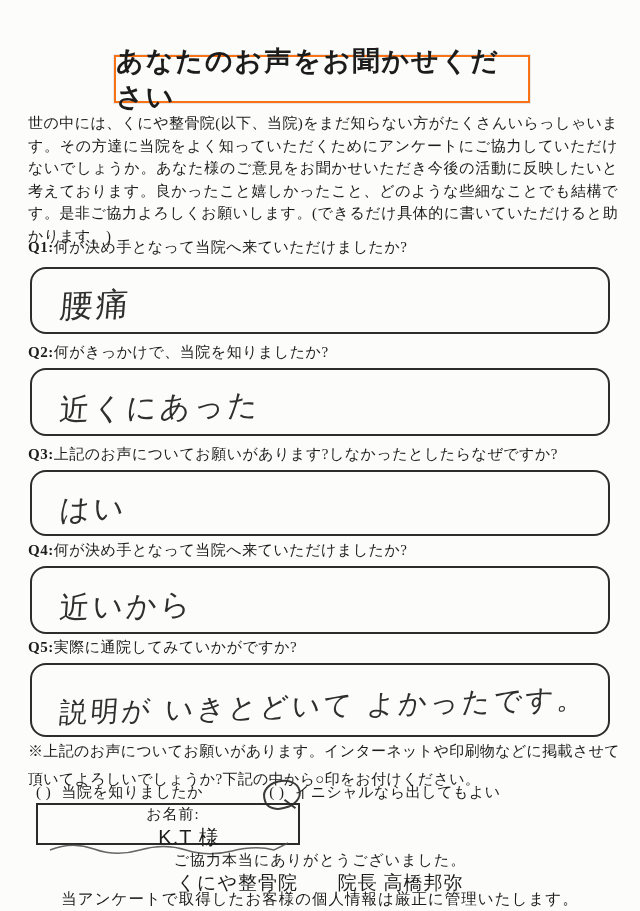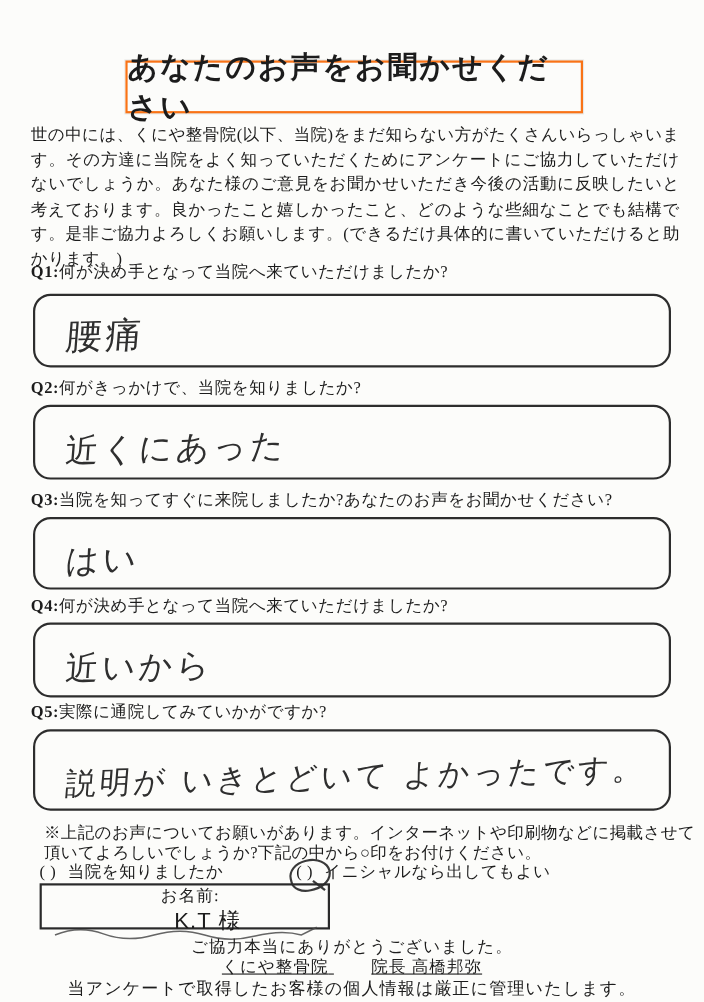--- a/index.html
+++ b/index.html
@@ -42,22 +42,22 @@
   .handwriting{
     position:absolute;left:26px;bottom:3px;
     font-family:"DejaVu Sans",sans-serif;
     font-size:30px;color:#2f2f2f;letter-spacing:3px;
     transform:rotate(-1.5deg) skewX(-6deg);
     transform-origin:left bottom;
     white-space:nowrap;
   }
   
   .consent-note{
-    position:absolute;left:28px;top:737px;width:592px;margin:12px;
-    font-size:15px;line-height:18px;text-align:justify;letter-spacing:.3px;
+    position:absolute;left:28px;top:737px;width:592px;margin:0;
+    font-size:15px;line-height:28px;text-align:justify;letter-spacing:.3px;
   }
   .options-row{
     position:absolute;left:36px;top:783px;width:580px;
     font-size:15px;letter-spacing:.5px;
   }
   .option{display:inline-block;}
   .option + .option{margin-left:62px;}
   .paren{display:inline-block;margin-right:6px;}
   .circled{position:relative;}
   .circled::after{
@@ -79,21 +79,21 @@
   .name-value{
     font-family:"Liberation Sans","DejaVu Sans",sans-serif;
     font-size:20px;font-weight:500;margin-left:42px;letter-spacing:1px;
   }
   .scribble{position:absolute;left:46px;top:840px;}
   
   .thanks,.clinic-line,.privacy{
     position:absolute;left:0;width:640px;margin:0;text-align:center;
   }
   .thanks{top:851px;font-size:15px;letter-spacing:1px;}
-  .clinic-line{top:870px;font-size:15px;letter-spacing:1px;text-decoration:underline;}
+  .clinic-line{top:870px;font-size:19px;letter-spacing:1px;}
   .clinic-line .director{margin-left:34px;}
   .privacy{top:889px;font-size:15.5px;letter-spacing:1px;}
 </style>
 </head>
 <body>
 
 <div class="page">
 
   <div class="title-box">
     <h1 class="title">あなたのお声をお聞かせください</h1>
@@ -109,21 +109,21 @@
   </div>
 
   <div class="q-label" style="top:343px">
     <span class="q-num">Q2:</span><span class="q-text">何がきっかけで、当院を知りましたか?</span>
   </div>
   <div class="answer-box" style="top:368px;height:68px">
     <span class="handwriting">近くにあった</span>
   </div>
 
   <div class="q-label" style="top:445px">
-    <span class="q-num">Q3:</span><span class="q-text">当院を知ってすぐに来院しましたか?あなたのお声をお聞かせください?</span>
+    <span class="q-num">Q3:</span><span class="q-text">上記のお声についてお願いがあります?しなかったとしたらなぜですか?</span>
   </div>
   <div class="answer-box" style="top:470px;height:66px">
     <span class="handwriting">はい</span>
   </div>
 
   <div class="q-label" style="top:541px">
     <span class="q-num">Q4:</span><span class="q-text">何が決め手となって当院へ来ていただけましたか?</span>
   </div>
   <div class="answer-box" style="top:566px;height:68px">
     <span class="handwriting">近いから</span>

